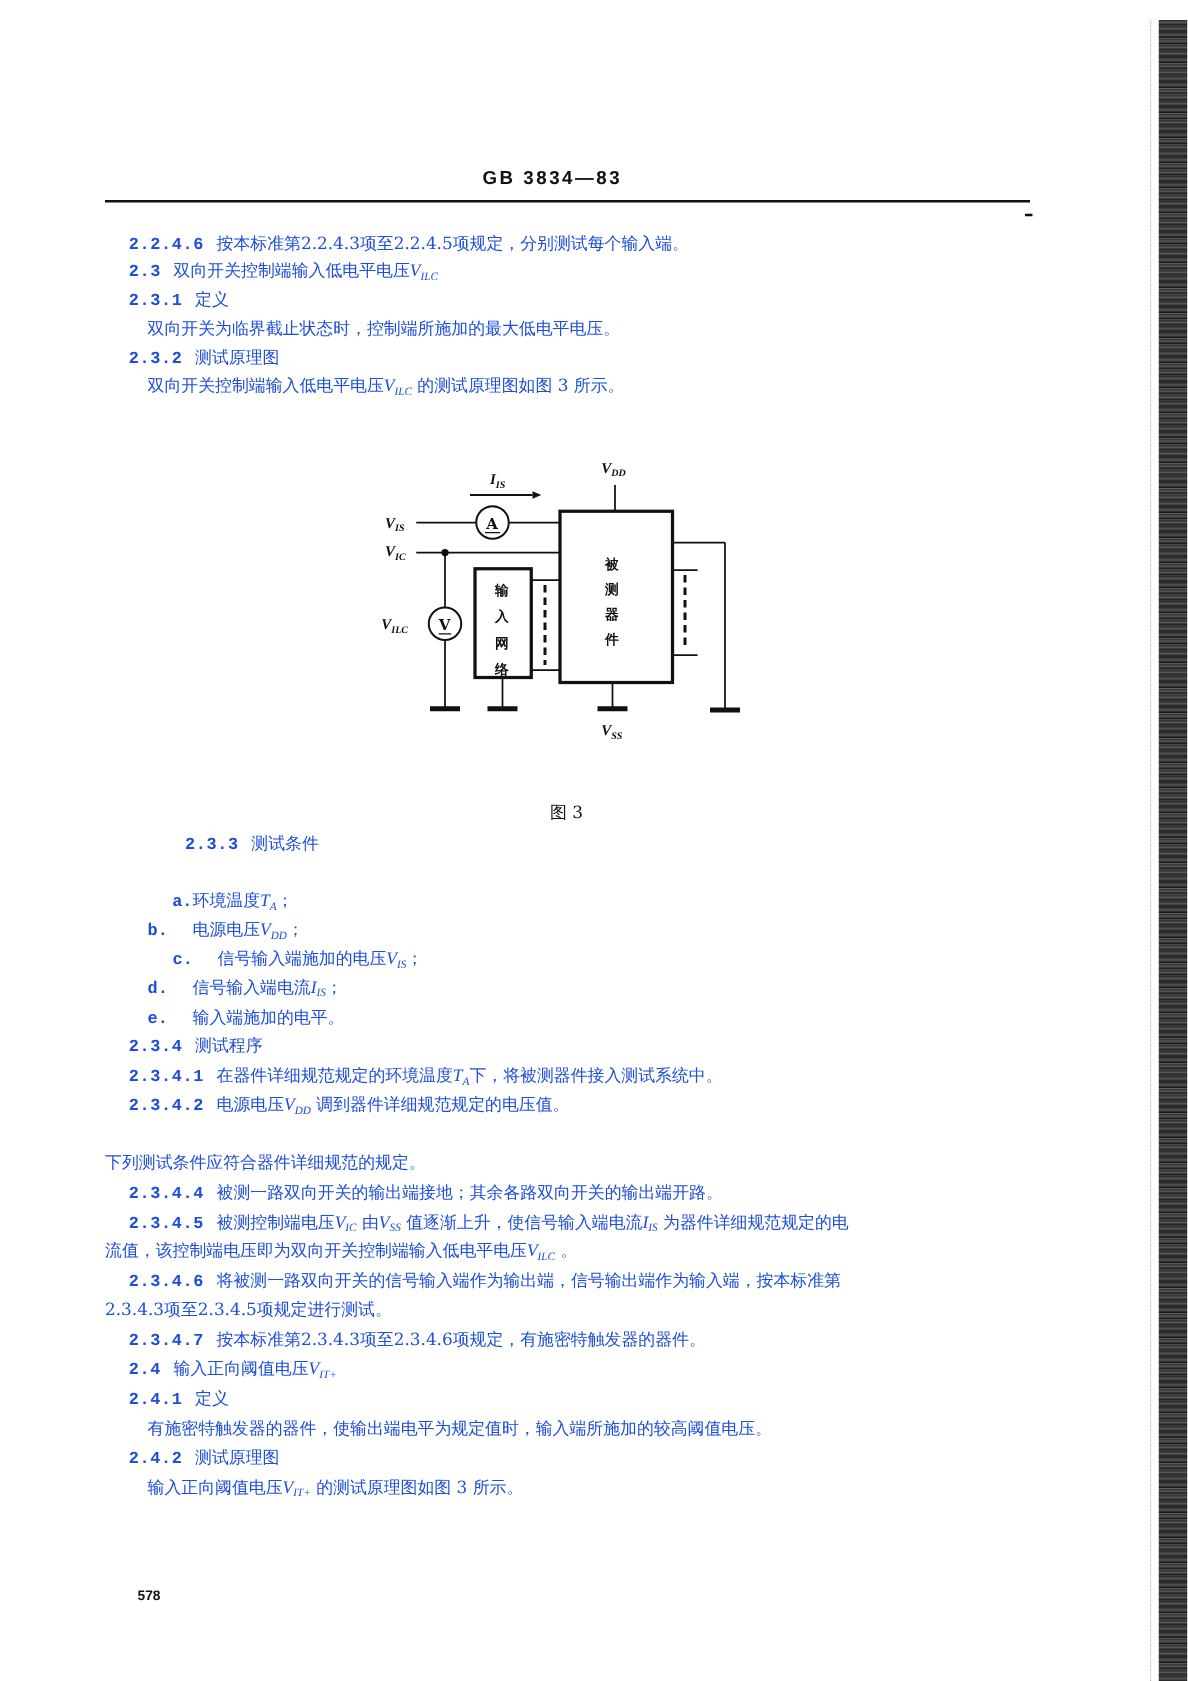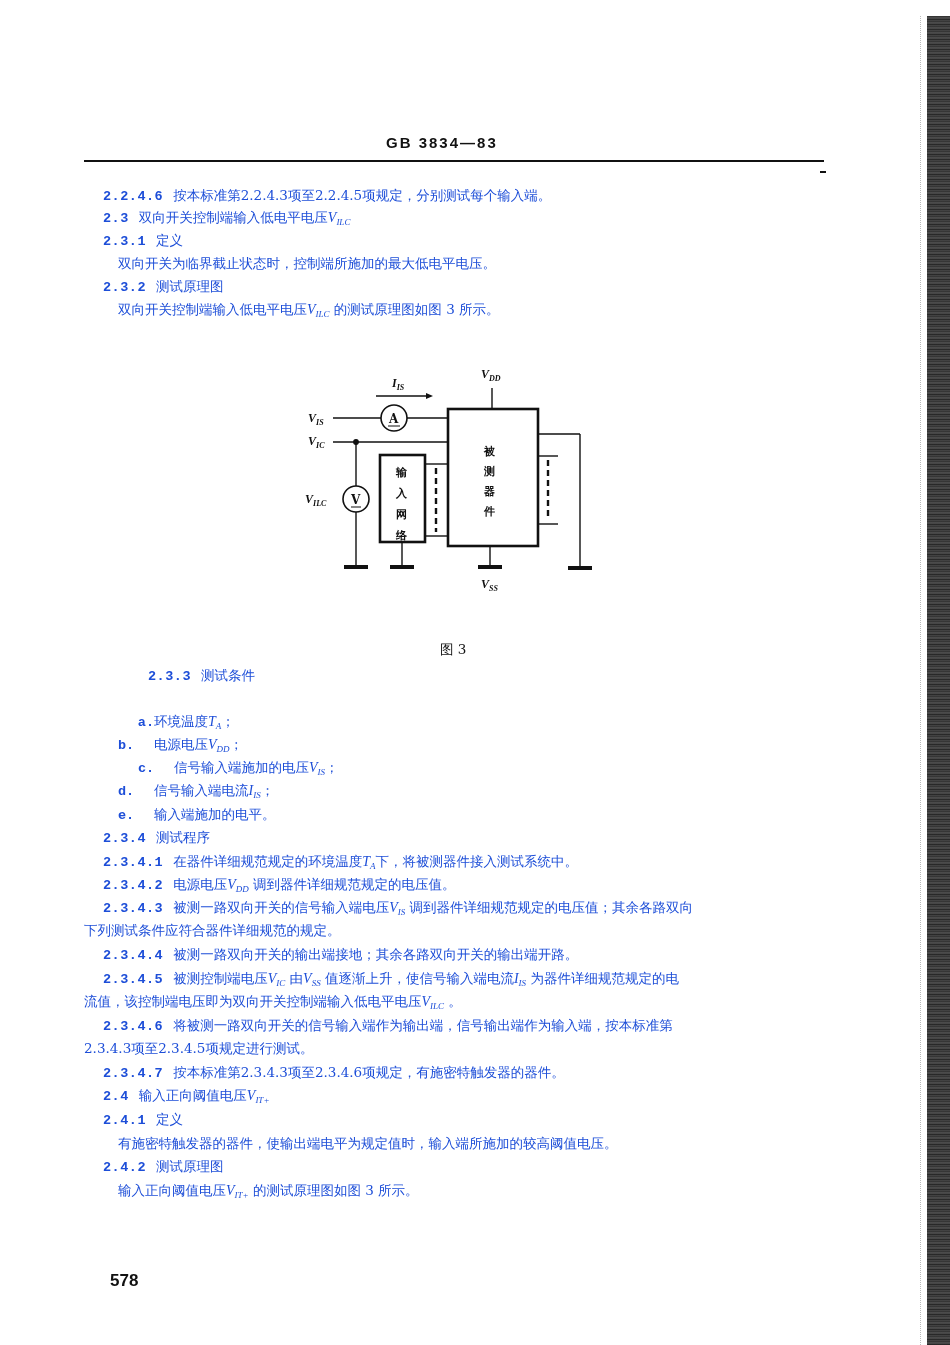--- a/index.html
+++ b/index.html
@@ -28,21 +28,21 @@
   .var { font-style: italic; font-family: "Liberation Serif", "DejaVu Serif", serif; font-size: 14px; }
   .var sub { font-size: 9px; vertical-align: -3px; font-style: italic; }
   .item-letter {
     font-family: "Liberation Mono", "DejaVu Sans Mono", monospace; font-weight: bold;
     display: inline-block; width: 36px;
   }
   .fig-caption { position: absolute; left: 440px; top: 625px; font-size: 13.5px; }
   .diagram { position: absolute; left: 300px; top: 340px; }
   .page-number {
     position: absolute; left: 110px; top: 1255px;
-    font-family: "Liberation Sans", "DejaVu Sans", sans-serif; font-weight: bold; font-size: 17px;
+    font-family: "Liberation Sans", "DejaVu Sans", sans-serif; font-weight: bold; font-size: 11px;
   }
   .bottom-rule {
     position: absolute; left: 192px; top: 1329px; width: 700px; height: 0;
     border-top: 2px solid #444;
   }
   .binding-edge {
     position: absolute; left: 927px; top: 0; width: 23px; height: 1345px;
     background: repeating-linear-gradient(180deg, #2b2b2b 0px, #555 2px, #1a1a1a 4px, #6a6a6a 5px);
   }
   .binding-dots {
@@ -167,23 +167,20 @@
 
   <div class="line" style="left:103px; top:812px;">
     <span class="num">2.3.4</span><span>测试程序</span>
   </div>
   <div class="line" style="left:103px; top:836px;">
     <span class="num">2.3.4.1</span><span>在器件详细规范规定的环境温度</span><span class="var"><span>T</span><sub>A</sub></span><span>下，将被测器件接入测试系统中。</span>
   </div>
   <div class="line" style="left:103px; top:859px;">
     <span class="num">2.3.4.2</span><span>电源电压</span><span class="var"><span>V</span><sub>DD</sub></span><span> 调到器件详细规范规定的电压值。</span>
   </div>
-  <div class="line" style="left:103px; top:882px;">
-    <span class="num">2.3.4.3</span><span>被测一路双向开关的信号输入端电压</span><span class="var"><span>V</span><sub>IS</sub></span><span> 调到器件详细规范规定的电压值；其余各路双向</span>
-  </div>
   <div class="line" style="left:84px; top:905px;">下列测试条件应符合器件详细规范的规定。</div>
   <div class="line" style="left:103px; top:929px;">
     <span class="num">2.3.4.4</span><span>被测一路双向开关的输出端接地；其余各路双向开关的输出端开路。</span>
   </div>
   <div class="line" style="left:103px; top:953px;">
     <span class="num">2.3.4.5</span><span>被测控制端电压</span><span class="var"><span>V</span><sub>IC</sub></span><span> 由</span><span class="var"><span>V</span><sub>SS</sub></span><span> 值逐渐上升，使信号输入端电流</span><span class="var"><span>I</span><sub>IS</sub></span><span> 为器件详细规范规定的电</span>
   </div>
   <div class="line" style="left:84px; top:976px;">
     <span>流值，该控制端电压即为双向开关控制端输入低电平电压</span><span class="var"><span>V</span><sub>ILC</sub></span><span> 。</span>
   </div>

